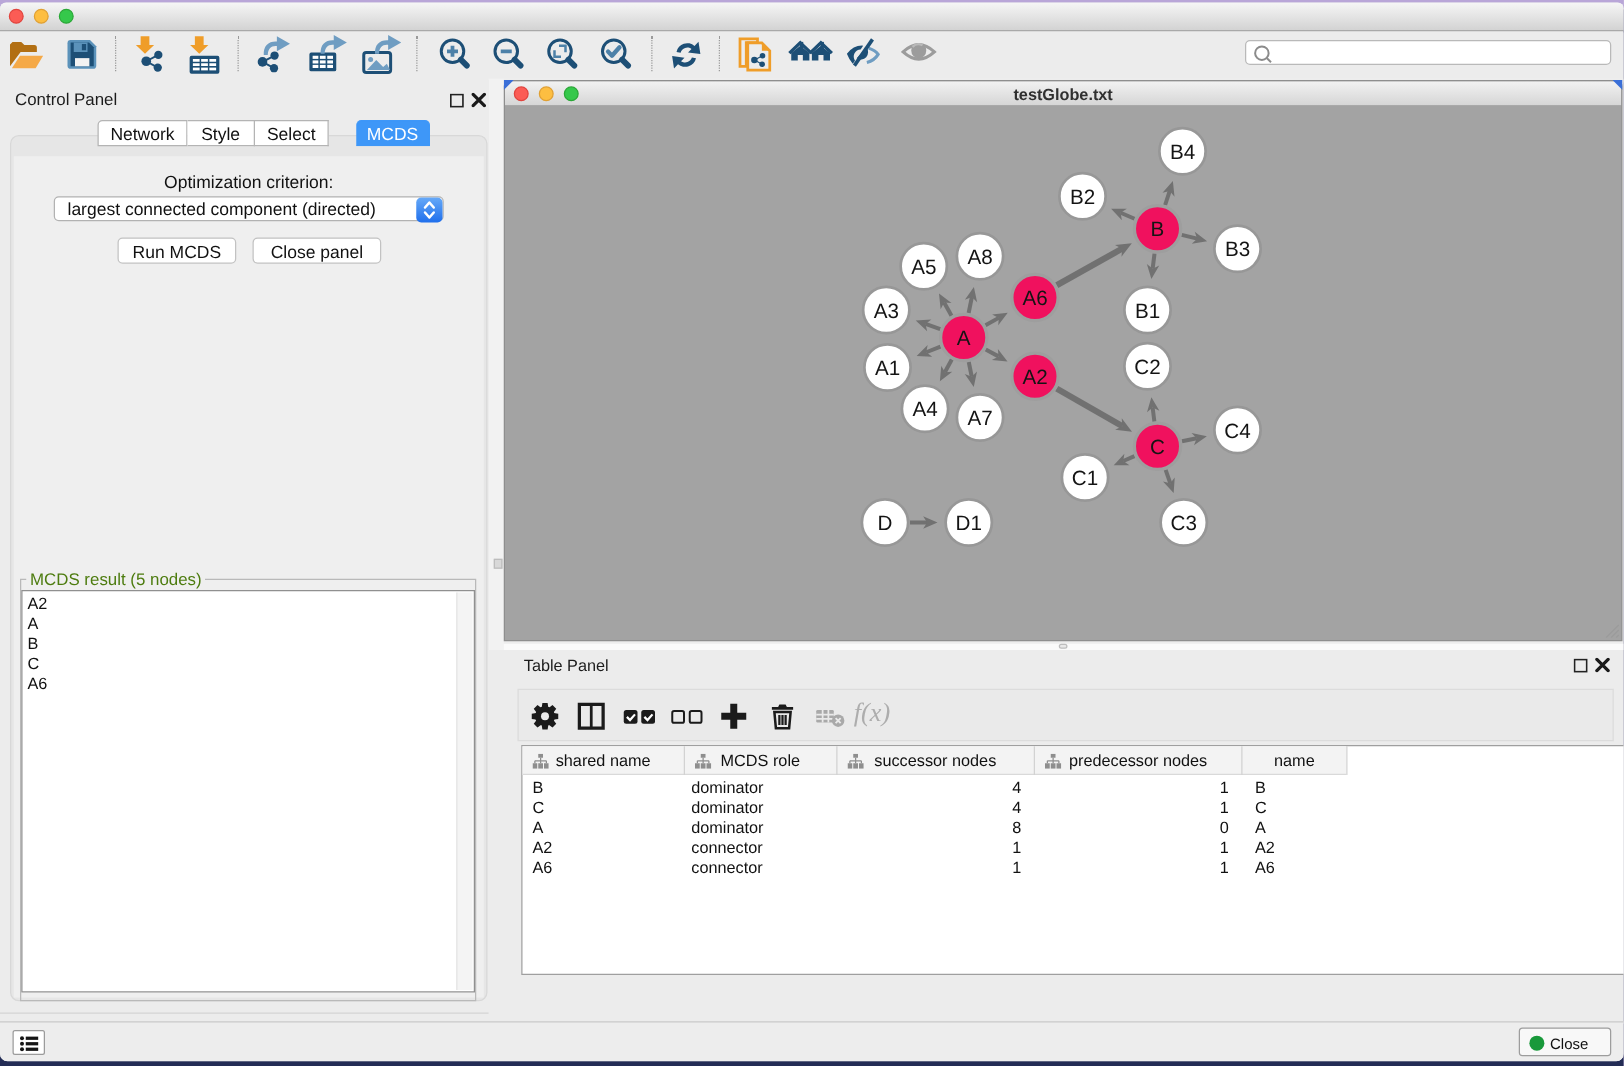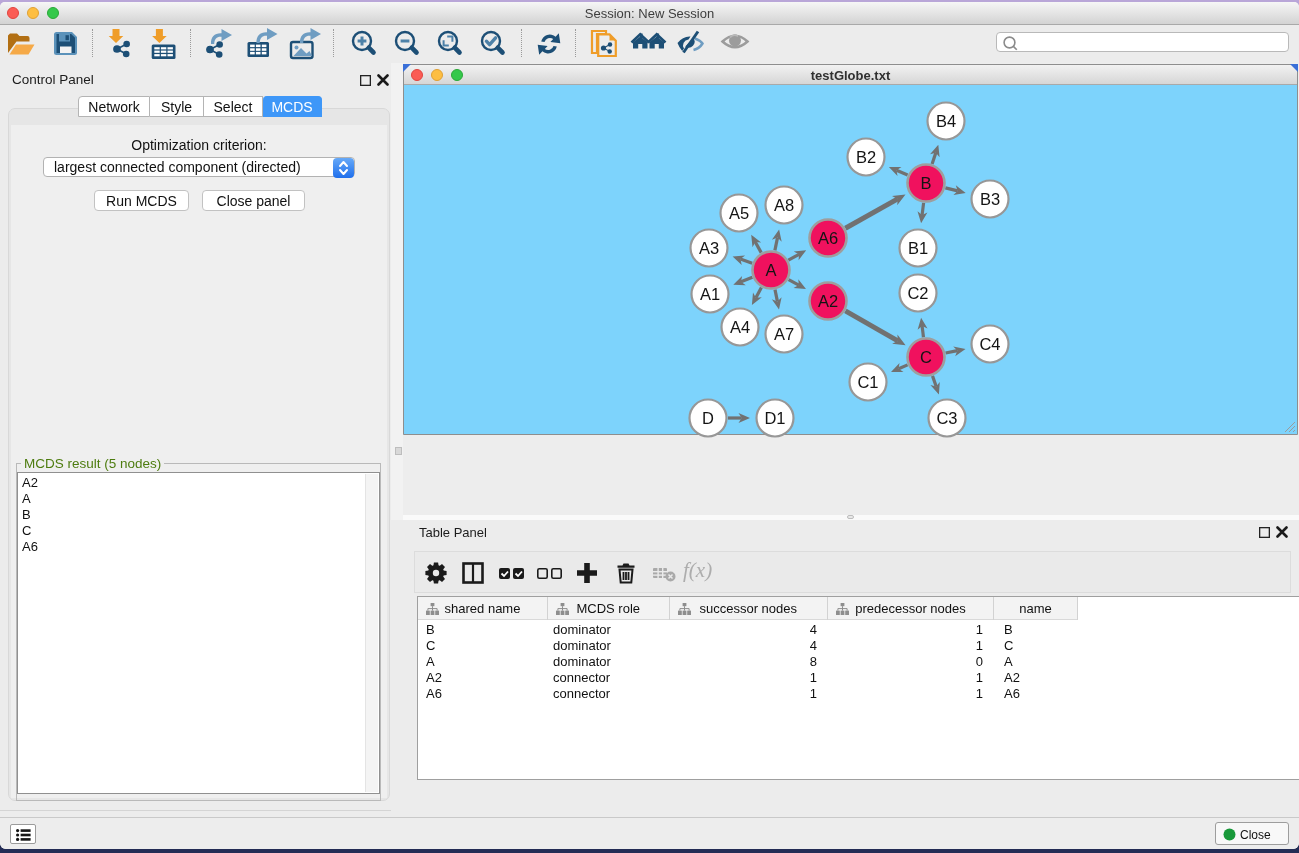--- a/index.html
+++ b/index.html
@@ -17,27 +17,27 @@
 .sep { position:absolute; top:3px; height:28px; width:0; border-left:1px dotted #9a9a9a; }
 .ticon { position:absolute; top:1px; }
 #searchbox { position:absolute; left:996px; top:6px; width:293px; height:20px; background:#fff; border:1px solid #b9b9b9; border-radius:4px; }
 
 #cpanel { position:absolute; left:0; top:62px; width:391px; height:747px; background:#ececec; border-bottom:1px solid #d4d4d4; }
 #cpanel .hdr { position:absolute; left:12px; top:8px; font-size:13.5px; color:#1c1c1c; }
 .tabrow { position:absolute; top:32px; left:78px; height:21px; display:flex; font-size:14px; z-index:5; }
 .tab { background:#fff; border:1px solid #b4b4b4; border-left:none; color:#111; height:21px; line-height:20px; text-align:center; box-sizing:border-box; }
 .tab.first { border-left:1px solid #b4b4b4; border-radius:4px 0 0 0; }
 .tab.last { border-radius:0 4px 0 0; }
-.tab.sel { background:#3e97f8; border-color:#3e97f8; color:#fff; border-radius:4px 4px 0 0; }
+.tab.sel { background:#3e97f8; border-color:#3e97f8; color:#fff; border-radius:4px 4px 0 0;margin-left:22px; }
 #cpbody { position:absolute; left:8px; top:44px; width:382px; height:693px; background:#e6e6e6; border:1px solid #d8d8d8; border-radius:7px; }
 #cpinner { position:absolute; left:2px; right:2px; top:16px; bottom:2px; background:#efefef; }
 
 #desktop { position:absolute; left:391px; top:61px; width:908px; height:457px; background:#ededed; }
 #divstrip { position:absolute; left:0; top:0; width:12px; height:100%; background:#f2f2f2; }
-#netwin { position:absolute; left:12px; top:1px; width:895px; height:371px; background:#7dd3fc; border:1px solid #8e8e8e; border-radius:5px 5px 0 0; }
+#netwin { position:absolute; left:12px; top:1px; width:895px; height:449px; background:#a3a3a3; border:1px solid #8e8e8e; border-radius:5px 5px 0 0; }
 #netwin .wtitle { position:absolute; left:0; top:0; width:100%; height:20px; background:linear-gradient(#f2f2f2,#d6d6d6); border-bottom:1px solid #a9a9a9; border-radius:4px 4px 0 0; }
 #netwin .wtitle .t { position:absolute; left:0; right:0; top:3px; text-align:center; font-size:13px; font-weight:bold; color:#303030; }
 
 #tpanel { position:absolute; left:391px; top:518px; width:908px; height:299px; background:#ececec; }
 #tpanel .hdr { position:absolute; left:26px; top:5px; font-size:13px; color:#1c1c1c; }
 #ttoolbar { position:absolute; left:23px; top:31px; width:877px; height:42px; background:#eaeaea; border:1px solid #dcdcdc; }
 #ttable { position:absolute; left:26px; top:76px; width:1264px; height:184px; background:#fff; border:1px solid #9f9f9f; font-size:13px; }
 #thead { position:absolute; left:0; top:0; height:23px; width:659px; background:#f3f3f3; border-bottom:1px solid #d9d9d9; }
 .th { position:absolute; top:0; height:23px; border-right:1px solid #d2d2d2; text-align:center; font-size:13px; color:#111; padding-top:4px; }
 .trow { position:absolute; left:0; width:100%; height:16px; font-size:13px; color:#111; }
@@ -54,21 +54,20 @@
 .btn { position:absolute; background:#fff; border:1px solid #c2c2c2; border-radius:4px; text-align:center; font-size:14px; color:#111; }
 </style>
 </head>
 <body>
 <div id="deskbg"></div>
 <div id="app">
   <div id="titlebar">
     <div class="tl" style="left:7px; background:#fb5c55; border:1px solid #e1443e;"></div>
     <div class="tl" style="left:27px; background:#fdbe41; border:1px solid #e0a033;"></div>
     <div class="tl" style="left:47px; background:#35c84b; border:1px solid #2aa837;"></div>
-    <div class="title">Session: New Session</div>
   </div>
   <div id="toolbar">
     <div class="ticon" style="left:4px; top:1px; width:34px; height:34px;"><svg width="34" height="34" viewBox="0 0 34 34">
 <path d="M4 26 V8.5 L6 6.5 H13 L15.5 9 H23.5 Q25.5 9 25.5 11 V14.5 H12.5 Z" fill="#b26f13"></path>
 <path d="M12 17.5 H30.5 L24.5 27.5 H5.5 Z" fill="#f5a947"></path>
 </svg></div>
     <div class="ticon" style="left:48px; top:1px; width:34px; height:34px;"><svg width="34" height="34" viewBox="0 0 34 34">
 <path d="M6 7.5 Q6 5 8.5 5 H24 L29 10 V25.5 Q29 28 26.5 28 H8.5 Q6 28 6 25.5 Z" fill="#5b92ba"></path>
 <path d="M8.5 7 H23.2 L27 10.8 V26 H8.5 Z" fill="#1d4f76"></path>
 <path d="M11 7 H22 V14.5 H11 Z" fill="#5b92ba"></path>

